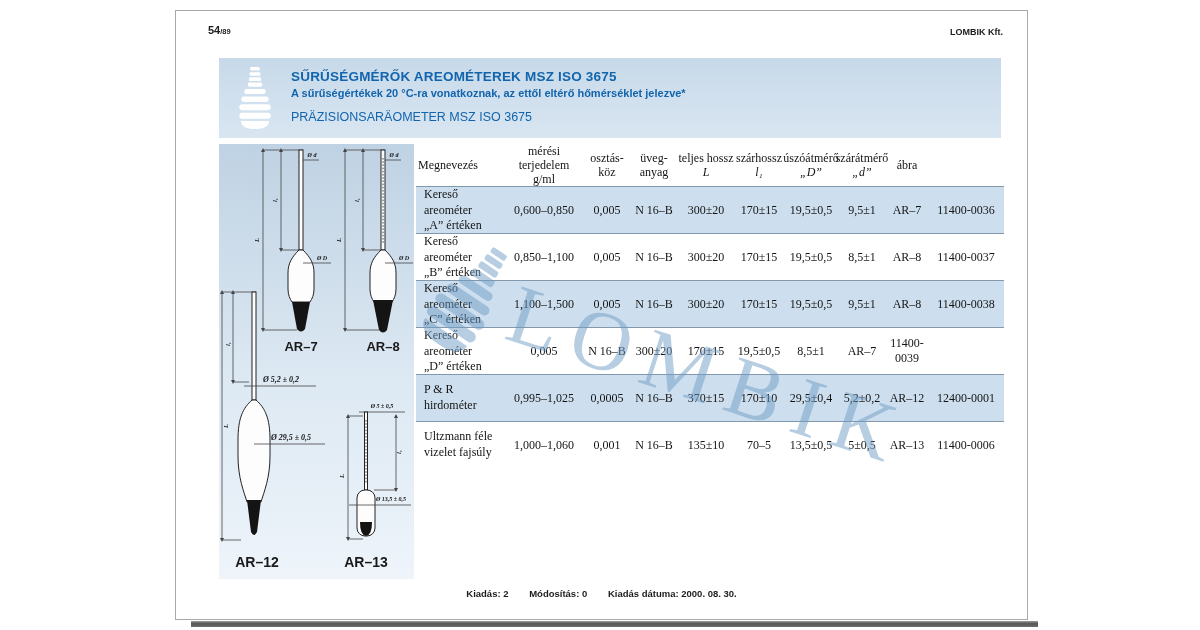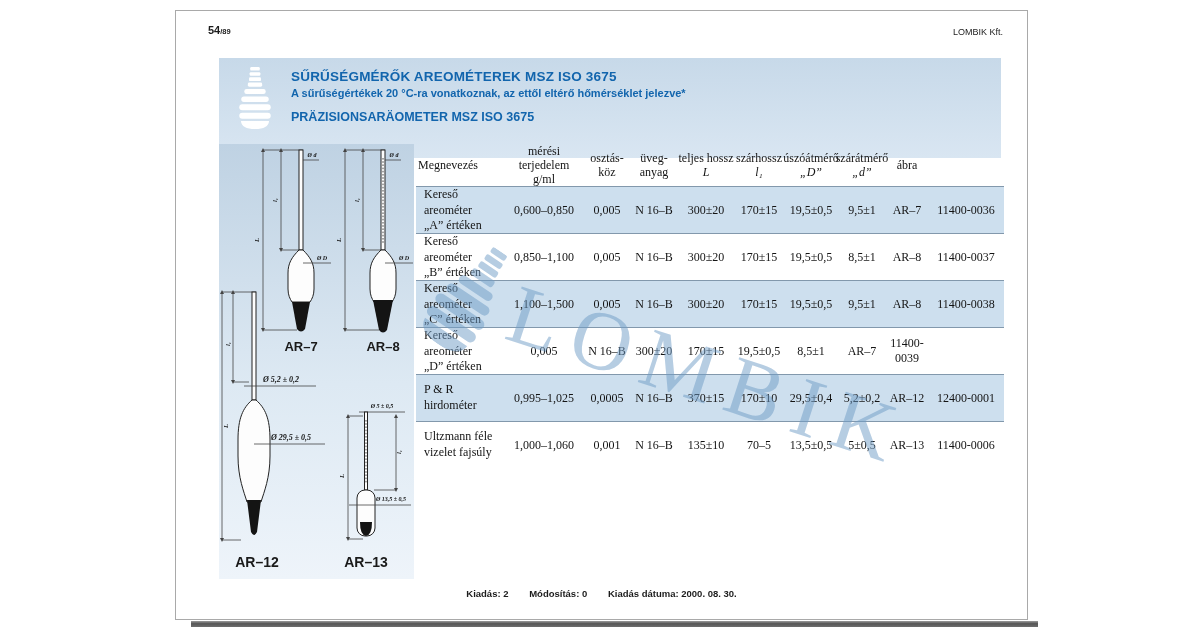--- a/index.html
+++ b/index.html
@@ -14,31 +14,31 @@
     position:absolute; left:175px; top:10px; width:853px; height:610px;
     background:#ffffff; border:1px solid #a9a9a9; box-sizing:border-box;
   }
   .page-shadow {
     position:absolute; left:191px; top:621px; width:847px; height:6px;
     background:linear-gradient(180deg,#9b9b9b 0%,#555555 45%,#6e6e6e 100%);
   }
 
   .page-num { position:absolute; left:32px; top:13px; font-size:11px; font-weight:bold; color:#1c1c1c; }
   .page-num .sub { font-size:7.5px; vertical-align:baseline; }
-  .company { position:absolute; right:24px; top:16px; font-size:9px; font-weight:normal; color:#1c1c1c; }
+  .company { position:absolute; right:24px; top:16px; font-size:9px; font-weight:bold; color:#1c1c1c; }
 
   .header-box {
-    position:absolute; left:43px; top:47px; width:782px; height:100px;
+    position:absolute; left:43px; top:47px; width:782px; height:80px;
     background:linear-gradient(180deg,#c7d9e9 0%,#d9e6f2 100%);
   }
   .header-icon { position:absolute; left:17px; top:9px; width:38px; height:62px; color:#ffffff; }
   .titles { position:absolute; left:72px; top:11px; color:#1265ad; }
   .title-hu { font-size:13.5px; font-weight:bold; letter-spacing:.2px; }
   .subtitle { font-size:11px; font-weight:bold; margin-top:3px; }
-  .title-de { font-size:12.5px; font-weight:bold; margin-top:11px; }
+  .title-de { font-size:12.5px; font-weight:normal; margin-top:11px; }
 
   .drawings {
     position:absolute; left:43px; top:133px; width:195px; height:435px;
     background:linear-gradient(180deg,#bfd2e3 0%,#dde9f3 55%,#eef4fa 100%);
   }
   .dim { stroke:#444; stroke-width:.8; fill:none; }
   .dash { stroke:#333; stroke-width:.9; stroke-dasharray:1.6 1.6; fill:none; }
   .shape { fill:#fdfdfd; stroke:#222; stroke-width:1; }
   .tip { fill:#141414; stroke:none; }
   .dlabel { font-family:"Liberation Serif","DejaVu Serif",serif; font-style:italic; font-weight:bold; font-size:6.5px; fill:#111; }

